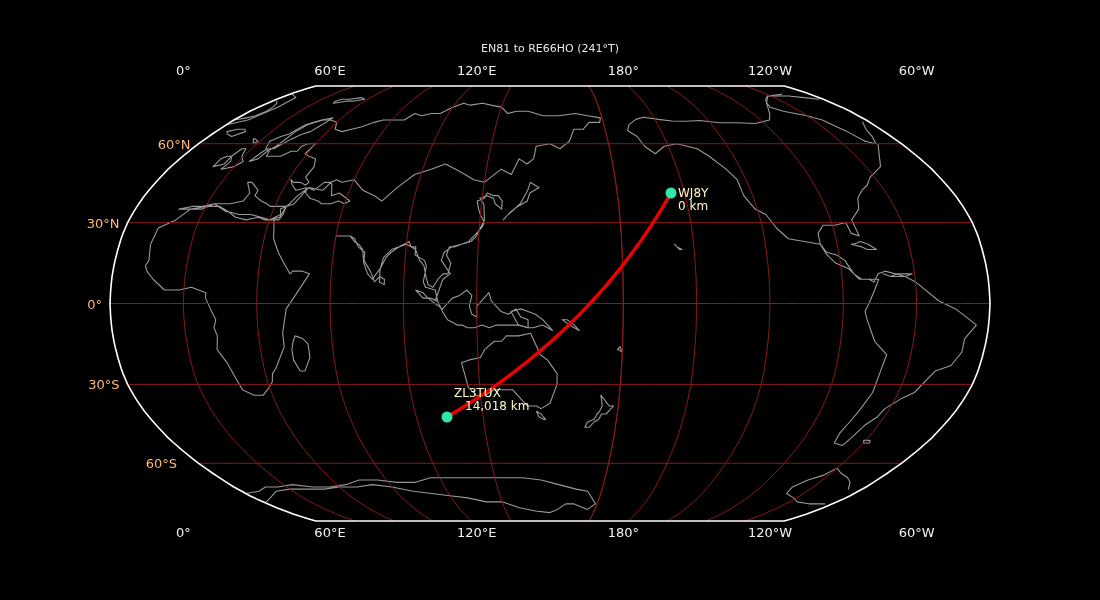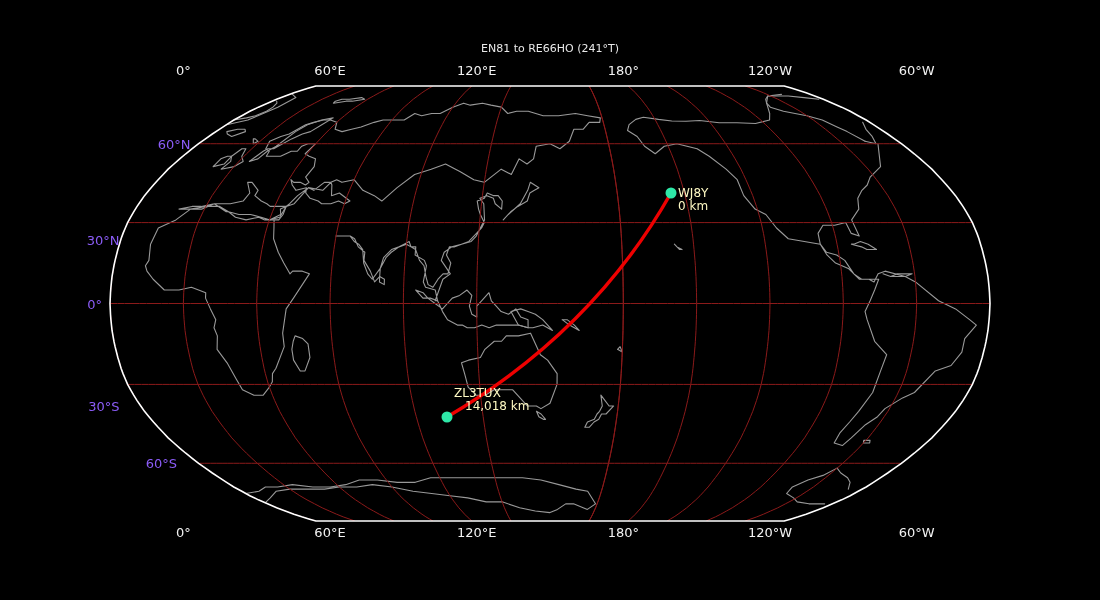--- a/index.html
+++ b/index.html
@@ -20,21 +20,21 @@
     font-size:11px; font-weight:400; color:#e8e8e8;
   }
 
   #mapsvg { position:absolute; left:0; top:0; }
 
   .axlabel {
     position:absolute; font-size:13px; color:#f2f2f2;
     white-space:nowrap; transform:translateX(-50%);
   }
   .latlabel {
-    position:absolute; font-size:13px; color:#8b5cf6;
+    position:absolute; font-size:13px; color:#fdba74;
     white-space:nowrap; transform:translateY(-50%);
   }
 
   .mk { position:absolute; transform:translate(-50%,-50%);
         width:11px; height:11px; border-radius:50%; }
   .mklabel {
     position:absolute; font-size:12px; color:#fef9c3; white-space:nowrap;
     line-height:13px;
   }
 </style>
@@ -123,23 +123,23 @@
       <div class="axlabel" style="left: 476.667px; top: 525px;">120°E</div>
       <div class="axlabel" style="left: 623.333px; top: 63px;">180°</div>
       <div class="axlabel" style="left: 623.333px; top: 525px;">180°</div>
       <div class="axlabel" style="left: 770px; top: 63px;">120°W</div>
       <div class="axlabel" style="left: 770px; top: 525px;">120°W</div>
       <div class="axlabel" style="left: 916.667px; top: 63px;">60°W</div>
       <div class="axlabel" style="left: 916.667px; top: 525px;">60°W</div>
       <div class="axlabel" style="left: 183.333px; top: 63px;">0°</div>
       <div class="axlabel" style="left: 183.333px; top: 525px;">0°</div>
       <div class="latlabel" style="left: 190.616px; top: 143.725px; transform: translate(-100%, -50%);">60°N</div>
-      <div class="latlabel" style="left: 119.6px; top: 222.59px; transform: translate(-100%, -50%); margin-top: 17px;">30°N</div>
+      <div class="latlabel" style="left: 119.6px; top: 222.59px; transform: translate(-100%, -50%);">30°N</div>
       <div class="latlabel" style="left: 102px; top: 303.5px; transform: translate(-100%, -50%);">0°</div>
-      <div class="latlabel" style="left: 119.6px; top: 384.41px; transform: translate(-100%, -50%); margin-top: 22px;">30°S</div>
+      <div class="latlabel" style="left: 119.6px; top: 384.41px; transform: translate(-100%, -50%);">30°S</div>
       <div class="latlabel" style="left: 177px; top: 463.275px; transform: translate(-100%, -50%);">60°S</div>
     </div>
   <div id="markerlayer">
       <div class="mk" title="WJ8Y" style="left: 671px; top: 193px; background: rgb(46, 232, 168);"></div>
       <div class="mklabel" style="left: 678px; top: 187px;">
         <div>WJ8Y</div>
         <div style="text-align: left;">0 km</div>
       </div>
       <div class="mk" title="ZL3TUX" style="left: 447px; top: 417px; background: rgb(46, 232, 168);"></div>
       <div class="mklabel" style="left: 454px; top: 387px;">

